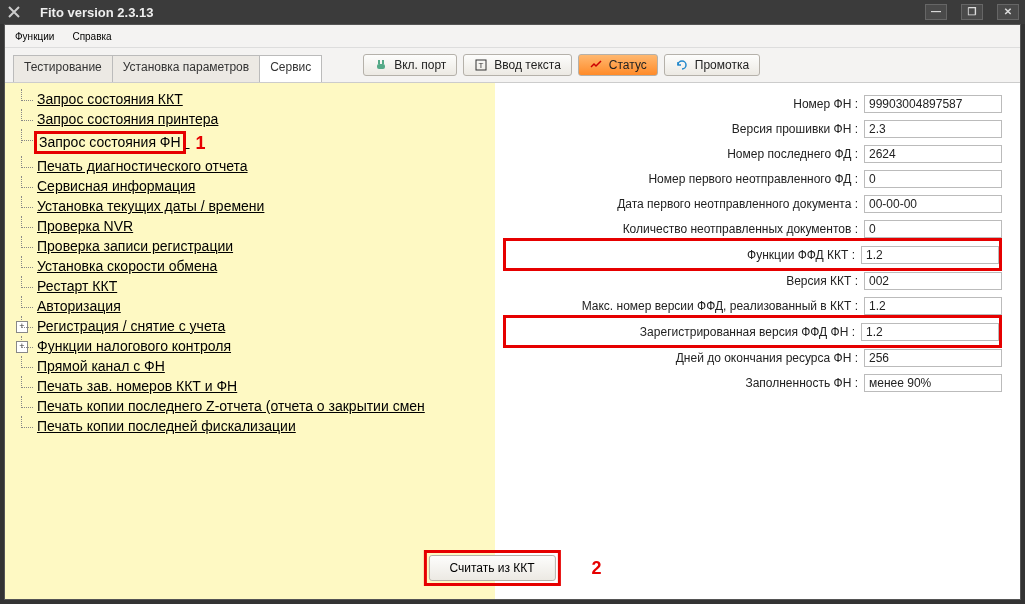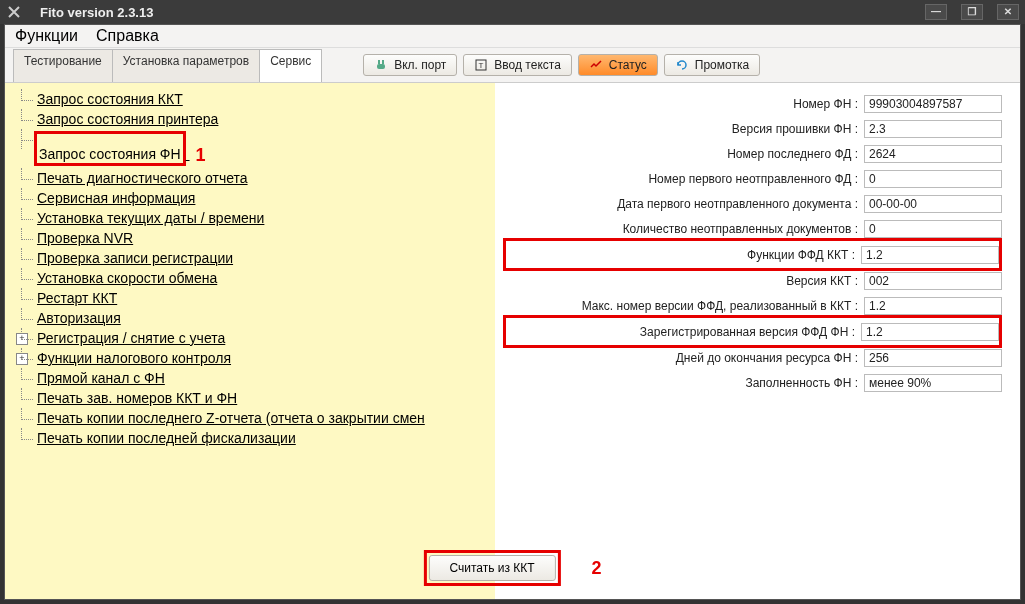--- a/index.html
+++ b/index.html
@@ -2,39 +2,39 @@
 <html><head>
 <meta charset="utf-8">
 <style>
   html, body { margin:0; padding:0; font-family: "Segoe UI", Tahoma, Arial, sans-serif; font-size:12px; background:#333; }
   .window { width:1025px; height:604px; box-sizing:border-box; background:#333; position:relative; overflow:hidden; }
   .titlebar { height:24px; background:#3b3b3b; color:#eee; display:flex; align-items:center; padding:0 6px; font-size:13px; font-weight:bold;gap:12px; }
   .titlebar .icon-slot { width:16px; height:16px; margin-right:6px; display:flex; align-items:center; justify-content:center; }
   .titlebar .title { flex:1; }
   .titlebar .win-btn { width:20px; height:14px; margin-left:2px; background:#4a4a4a; border:1px solid #666; display:flex; align-items:center; justify-content:center; color:#ddd; font-size:10px; line-height:1; }
   .client { position:absolute; top:24px; left:4px; right:4px; bottom:4px; background:#f4f3f2; border:1px solid #555; box-sizing:border-box; display:flex; flex-direction:column; }
-  .menubar { height:22px; display:flex; align-items:center; padding:0 6px; gap:10px; font-size:16px; color:#000; border-bottom:1px solid #ddd; }
+  .menubar { height:22px; display:flex; align-items:center; padding:0 6px; gap:10px; font-size:10px; color:#000; border-bottom:1px solid #ddd; }
   .menubar .menu-item { padding:2px 4px; }
   .toolbar-row { height:34px; display:flex; align-items:center; padding:0 8px; gap:6px; }
   .tabs { display:flex; align-items:flex-end; height:100%; }
-  .tab { padding:4px 10px 14px; border:1px solid #bbb; border-bottom:none; background:#ece9e4; font-size:12px; color:#333; margin-right:-1px;}
+  .tab { padding:4px 10px 8px; border:1px solid #bbb; border-bottom:none; background:#ece9e4; font-size:12px; color:#333; margin-right:-1px;}
   .tab.active { background:#fff; position:relative; z-index:2; }
   .toolbar-spacer { width:30px; }
   .tb-btn { height:22px; padding:0 10px; border:1px solid #b5b1aa; background:linear-gradient(#fdfdfc,#ece9e3); border-radius:3px; display:flex; align-items:center; gap:6px; font-size:12px; color:#222; }
   .tb-btn.status { background:linear-gradient(#ffb870,#ff8b2a); color:#222; }
   .tb-btn .ico { width:14px; height:14px; display:inline-flex; align-items:center; justify-content:center; }
   .content { flex:1; display:flex; overflow:hidden; border-top:1px solid #ccc; background:#fff; position:relative;}
   .left-panel { width:490px; box-sizing:border-box; padding:6px 4px 6px 10px; overflow:hidden; background:#fef9c3;text-decoration:underline; }
   .right-panel { flex:1; padding:8px 18px 8px 8px; position:relative; }
   .tree { list-style:none; margin:0; padding:0; }
   .tree li { position:relative; padding:2px 0 2px 22px; font-size:14px; color:#000; white-space:nowrap; }
   .tree li::before { content:""; position:absolute; left:6px; top:0; bottom:50%; border-left:1px dotted #888; }
   .tree li::after { content:""; position:absolute; left:6px; top:11px; width:12px; border-top:1px dotted #888; }
   .tree li.has-children > .expander { position:absolute; left:1px; top:5px; width:10px; height:10px; border:1px solid #888; background:#fff; font-size:9px; line-height:8px; text-align:center; color:#333; }
-  .highlight-box { border:3px solid #e60000; display:inline-block; padding:12px 2px 1px 2px; margin-left:-3px;}
+  .highlight-box { border:3px solid #e60000; display:inline-block; padding:0 2px 1px 2px; margin-left:-3px;}
   .callout-num { color:#e60000; font-size:18px; font-weight:bold; margin-left:6px; vertical-align:middle;}
   .form-row { display:flex; align-items:center; height:25px; margin-bottom:0; }
   .form-row label { flex:1; text-align:right; padding-right:6px; font-size:12px; color:#222; }
   .form-row .field { width:138px; height:18px; border:1px solid #bbb; background:#fff; padding:1px 4px; font-size:12px; color:#222; box-sizing:border-box; }
   .red-wrap { border:3px solid #e60000; padding:1px 0; margin:-3px 0;}
   .red-wrap.inline { display:flex; align-items:center; }
   .bottom-btn-wrap { position:absolute; left:50%; transform:translateX(-50%); bottom:16px; display:flex; align-items:center; gap:25px;}
   .std-btn { height:26px; padding:0 20px; border:1px solid #b5b1aa; background:linear-gradient(#fdfdfc,#ece9e3); border-radius:3px; font-size:12px; display:flex; align-items:center;}
 </style>
 </head>

